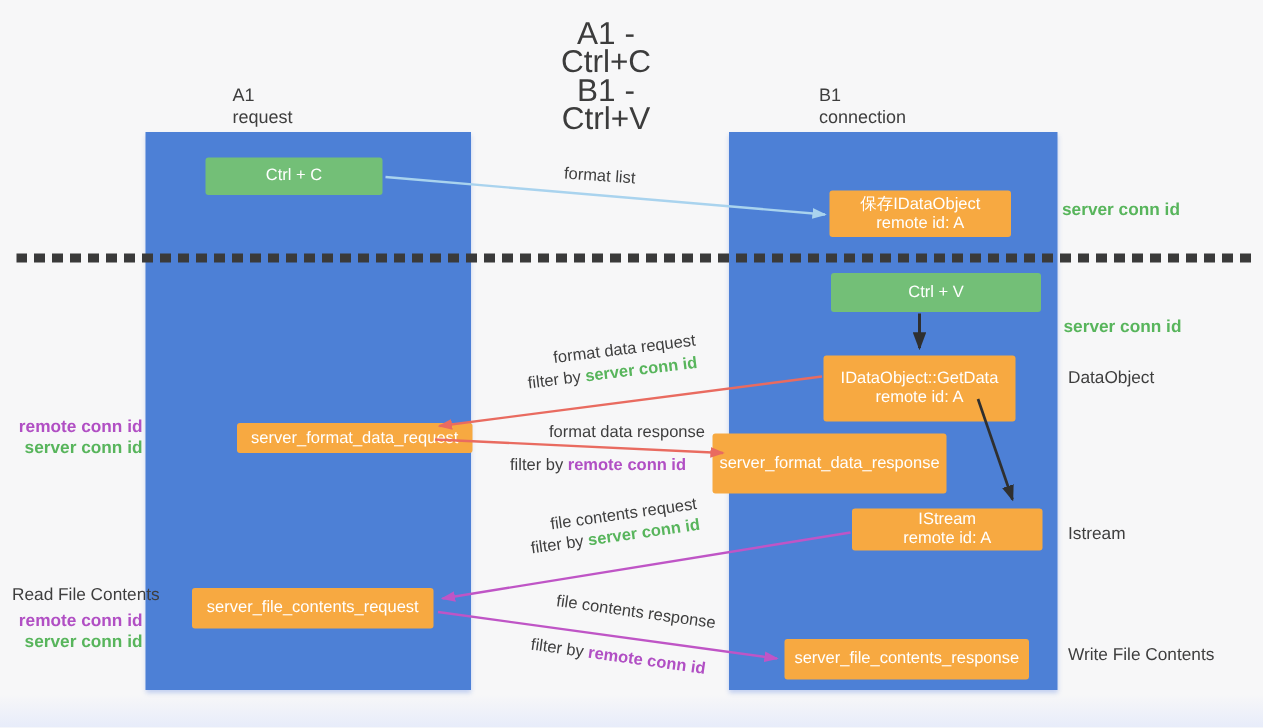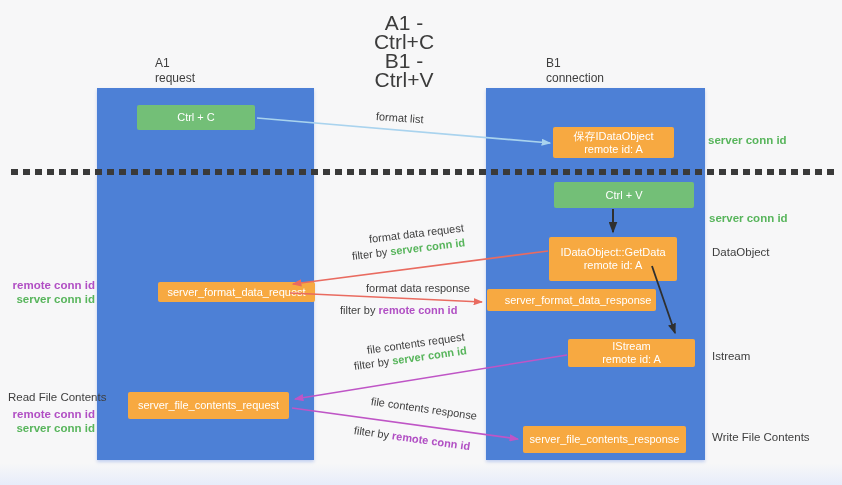--- a/index.html
+++ b/index.html
@@ -66,21 +66,21 @@
 
   <div class="abs box orange" style="left:549px;top:237px;width:128px;height:44px;">
     <span>IDataObject::GetData</span>
     <span>remote id: A</span>
   </div>
 
   <div class="abs box orange" style="left:130px;top:282px;width:157px;height:20px;margin-left:28px;">
     <span>server_format_data_request</span>
   </div>
 
-  <div class="abs box orange" style="left:487px;top:289px;width:156px;height:22px;padding-left:13px;">
+  <div class="abs box orange" style="left:475px;top:289px;width:156px;height:40px;">
     <span>server_format_data_response</span>
   </div>
 
   <div class="abs box orange" style="left:568px;top:339px;width:127px;height:28px;">
     <span>IStream</span>
     <span>remote id: A</span>
   </div>
 
   <div class="abs box orange" style="left:128px;top:392px;width:161px;height:27px;">
     <span>server_file_contents_request</span>

